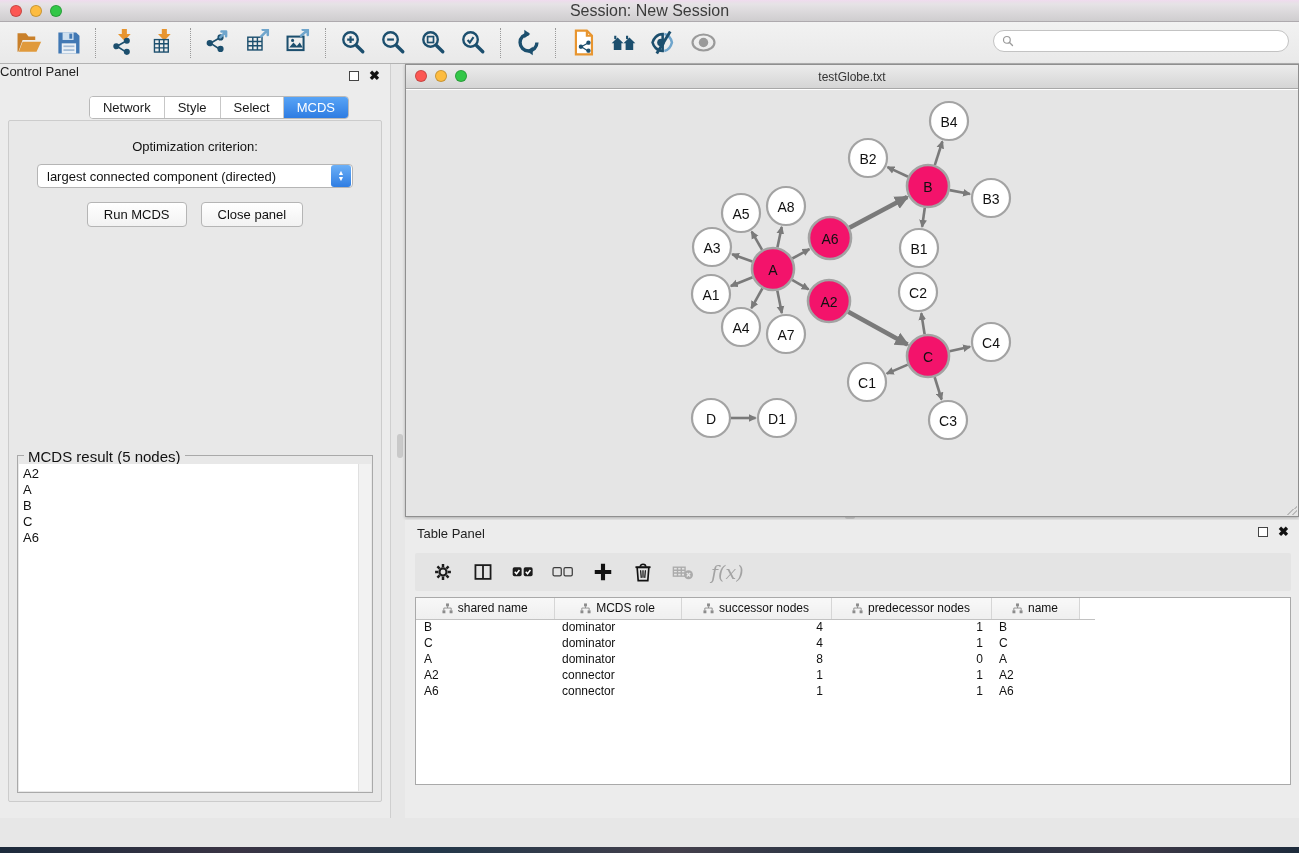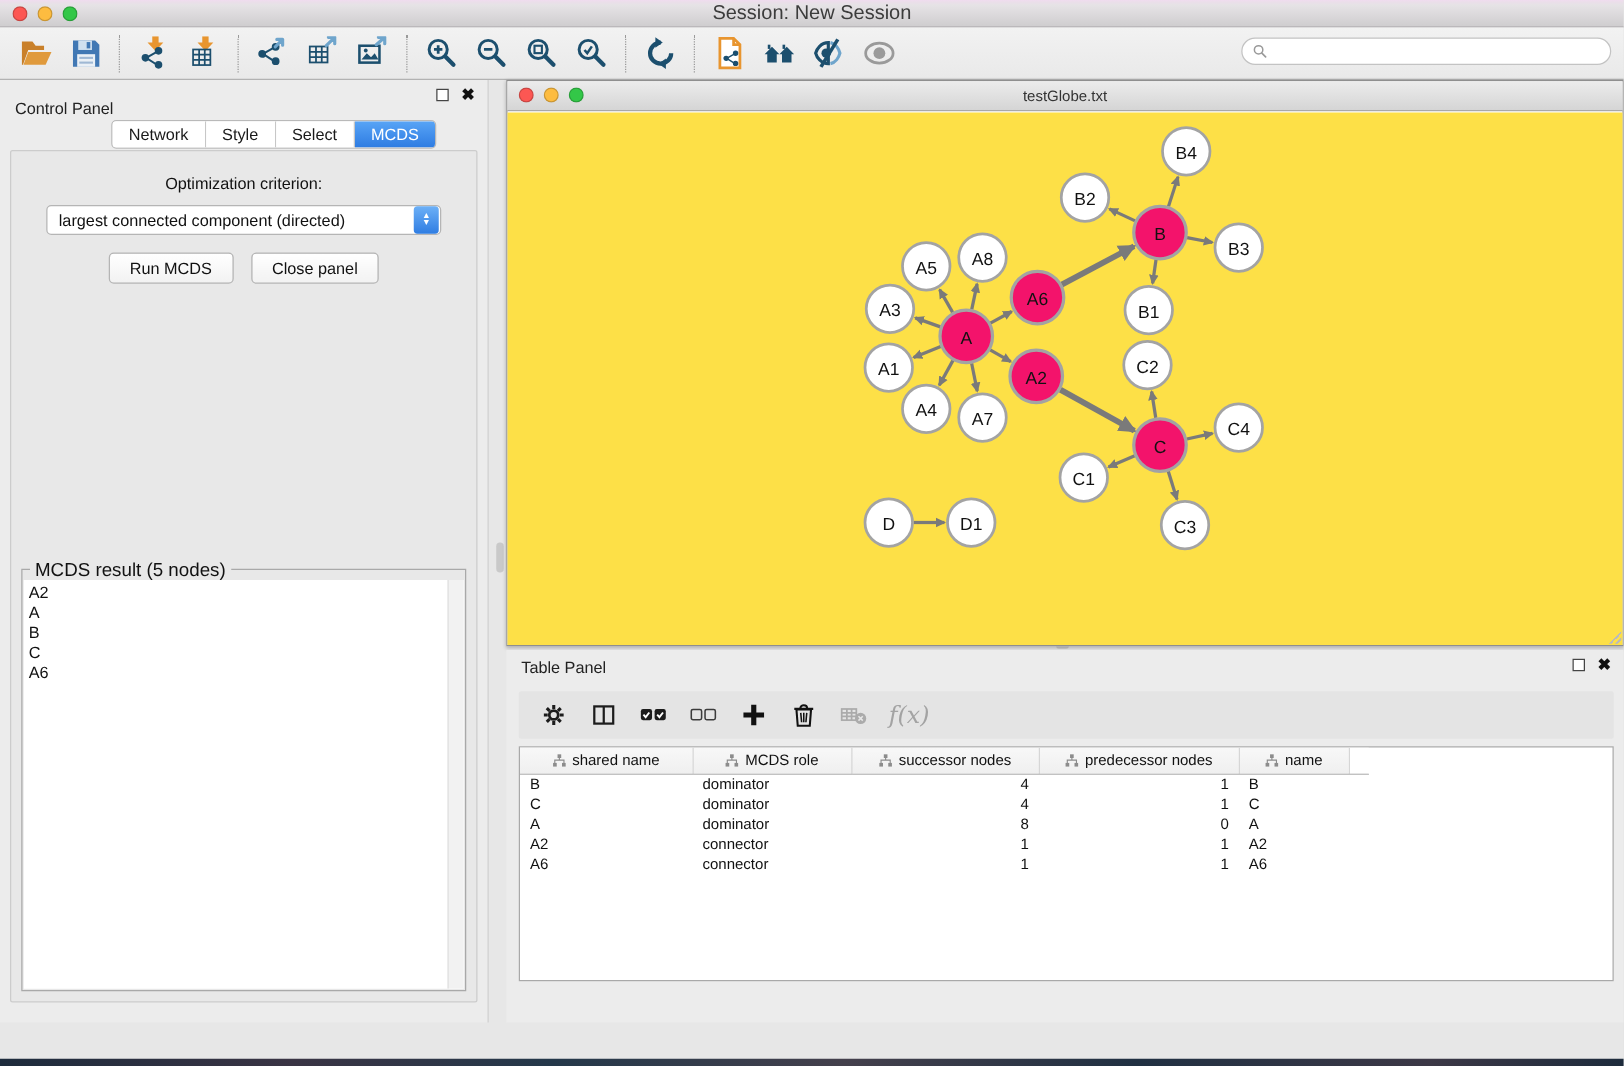--- a/index.html
+++ b/index.html
@@ -25,21 +25,21 @@
   .tbtn svg { width:27px; height:27px; }
   .tsep { width:1px; height:30px; border-left:1px dotted #9a9a9a; margin:0 7px; }
   .search-wrap { position:absolute; right:10px; top:8px; width:296px; height:22px;
     background:#fff; border:1px solid #c3c3c3; border-radius:11px; display:flex; align-items:center; padding:0 8px; }
   .search-wrap svg { width:12px; height:12px; flex:0 0 auto; }
   .search-wrap input { border:none; outline:none; flex:1; font-size:12px; margin-left:5px; background:transparent; }
 
   
   .control-panel { position:absolute; left:0; top:64px; width:391px; height:754px;
     background:#ececec; border-right:1px solid #cfcfcf; }
-  .cp-header { position:relative; height:30px; display:flex; align-items:flex-end; padding:0 12px; }
+  .cp-header { position:relative; height:30px; display:flex; align-items:flex-start; padding:0 0; }
   .cp-title { font-size:13px; color:#222; }
   .panel-ctrls { position:absolute; right:10px; top:7px; display:flex; gap:10px; align-items:center; }
   .float-box { width:10px; height:10px; border:1.5px solid #444; background:#fff; cursor:pointer; }
   .close-x { font-size:13px; font-weight:bold; color:#111; cursor:pointer; line-height:10px; }
   .tabs-row { display:flex; justify-content:center; margin-top:2px;padding-left:48px; }
   .tabgroup { display:flex; border:1px solid #b9b9b9; border-radius:4px; overflow:hidden; background:#fff; }
   .tab { padding:3px 13px; font-size:13px; color:#1a1a1a; background:#fff; border:none;
     border-right:1px solid #c7c7c7; cursor:pointer; }
   .tab:last-child { border-right:none; }
   .tab.active { background:linear-gradient(#58a4f6,#2e7ce2); color:#fff; }
@@ -70,21 +70,21 @@
   .h-split-handle { position:absolute; left:845px; top:513px; width:10px; height:6px;
     background:#cccccc; border-radius:2px; }
 
   
   .net-window { position:absolute; left:405px; top:64px; width:894px; height:453px;
     background:#fff; border:1px solid #8f8f8f; box-shadow:0 1px 3px rgba(0,0,0,.25); }
   .net-titlebar { position:relative; height:24px; background:linear-gradient(#ececec,#d5d5d5);
     border-bottom:1px solid #a8a8a8; display:flex; align-items:center; }
   .net-titlebar .lights { left:9px; }
   .net-title { width:100%; text-align:center; font-size:12px; color:#333; }
-  .net-canvas { position:absolute; left:0; top:25px; right:0; bottom:0; background:#fde047; overflow:hidden; }
+  .net-canvas { position:absolute; left:0; top:25px; right:0; bottom:0; background:#e5e5e5; overflow:hidden; }
   .net-canvas svg { display:block; }
   .graph-label { font-size:14px; fill:#111; }
   .resize-grip { position:absolute; right:1px; bottom:1px; width:10px; height:10px;
     background:linear-gradient(135deg,transparent 50%,#bbb 50%,#bbb 60%,transparent 60%,transparent 75%,#bbb 75%,#bbb 85%,transparent 85%); }
 
   
   .table-panel { position:absolute; left:405px; top:520px; width:894px; height:298px; background:#ececec; }
   .tp-header { position:relative; height:26px; display:flex; align-items:center; padding:0 12px; }
   .tp-title { font-size:13px; color:#222; }
   .tp-toolbar { position:absolute; left:10px; right:8px; top:33px; height:38px; background:#e4e4e4;

